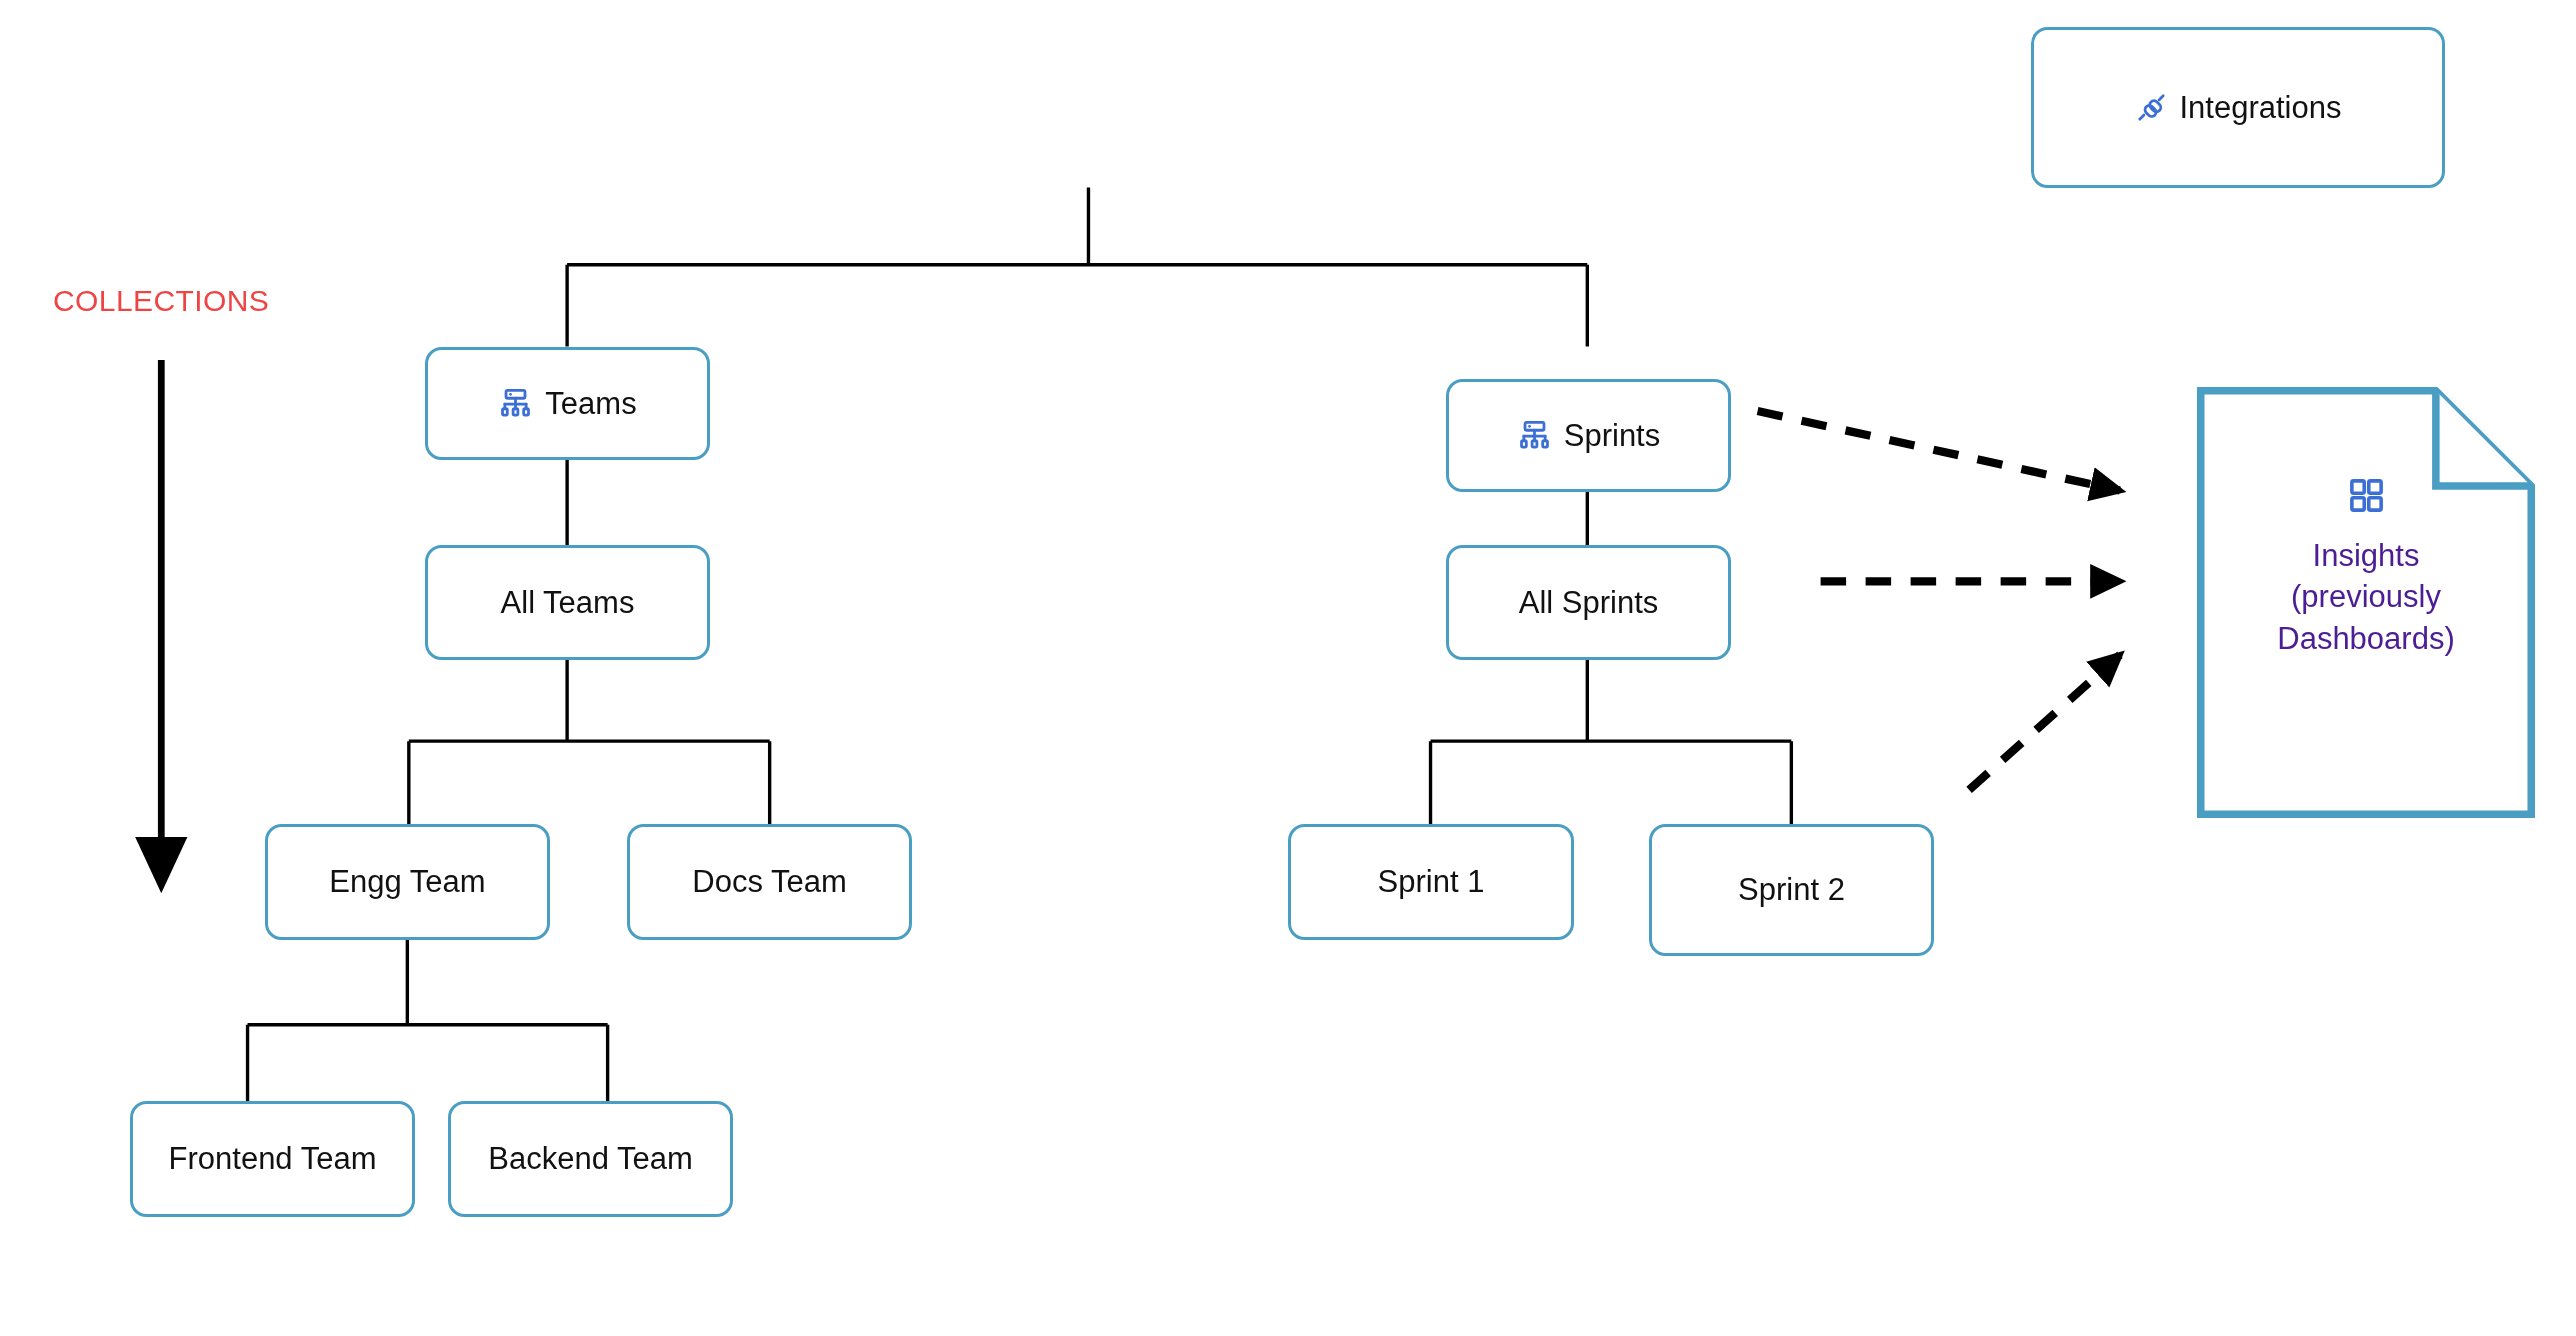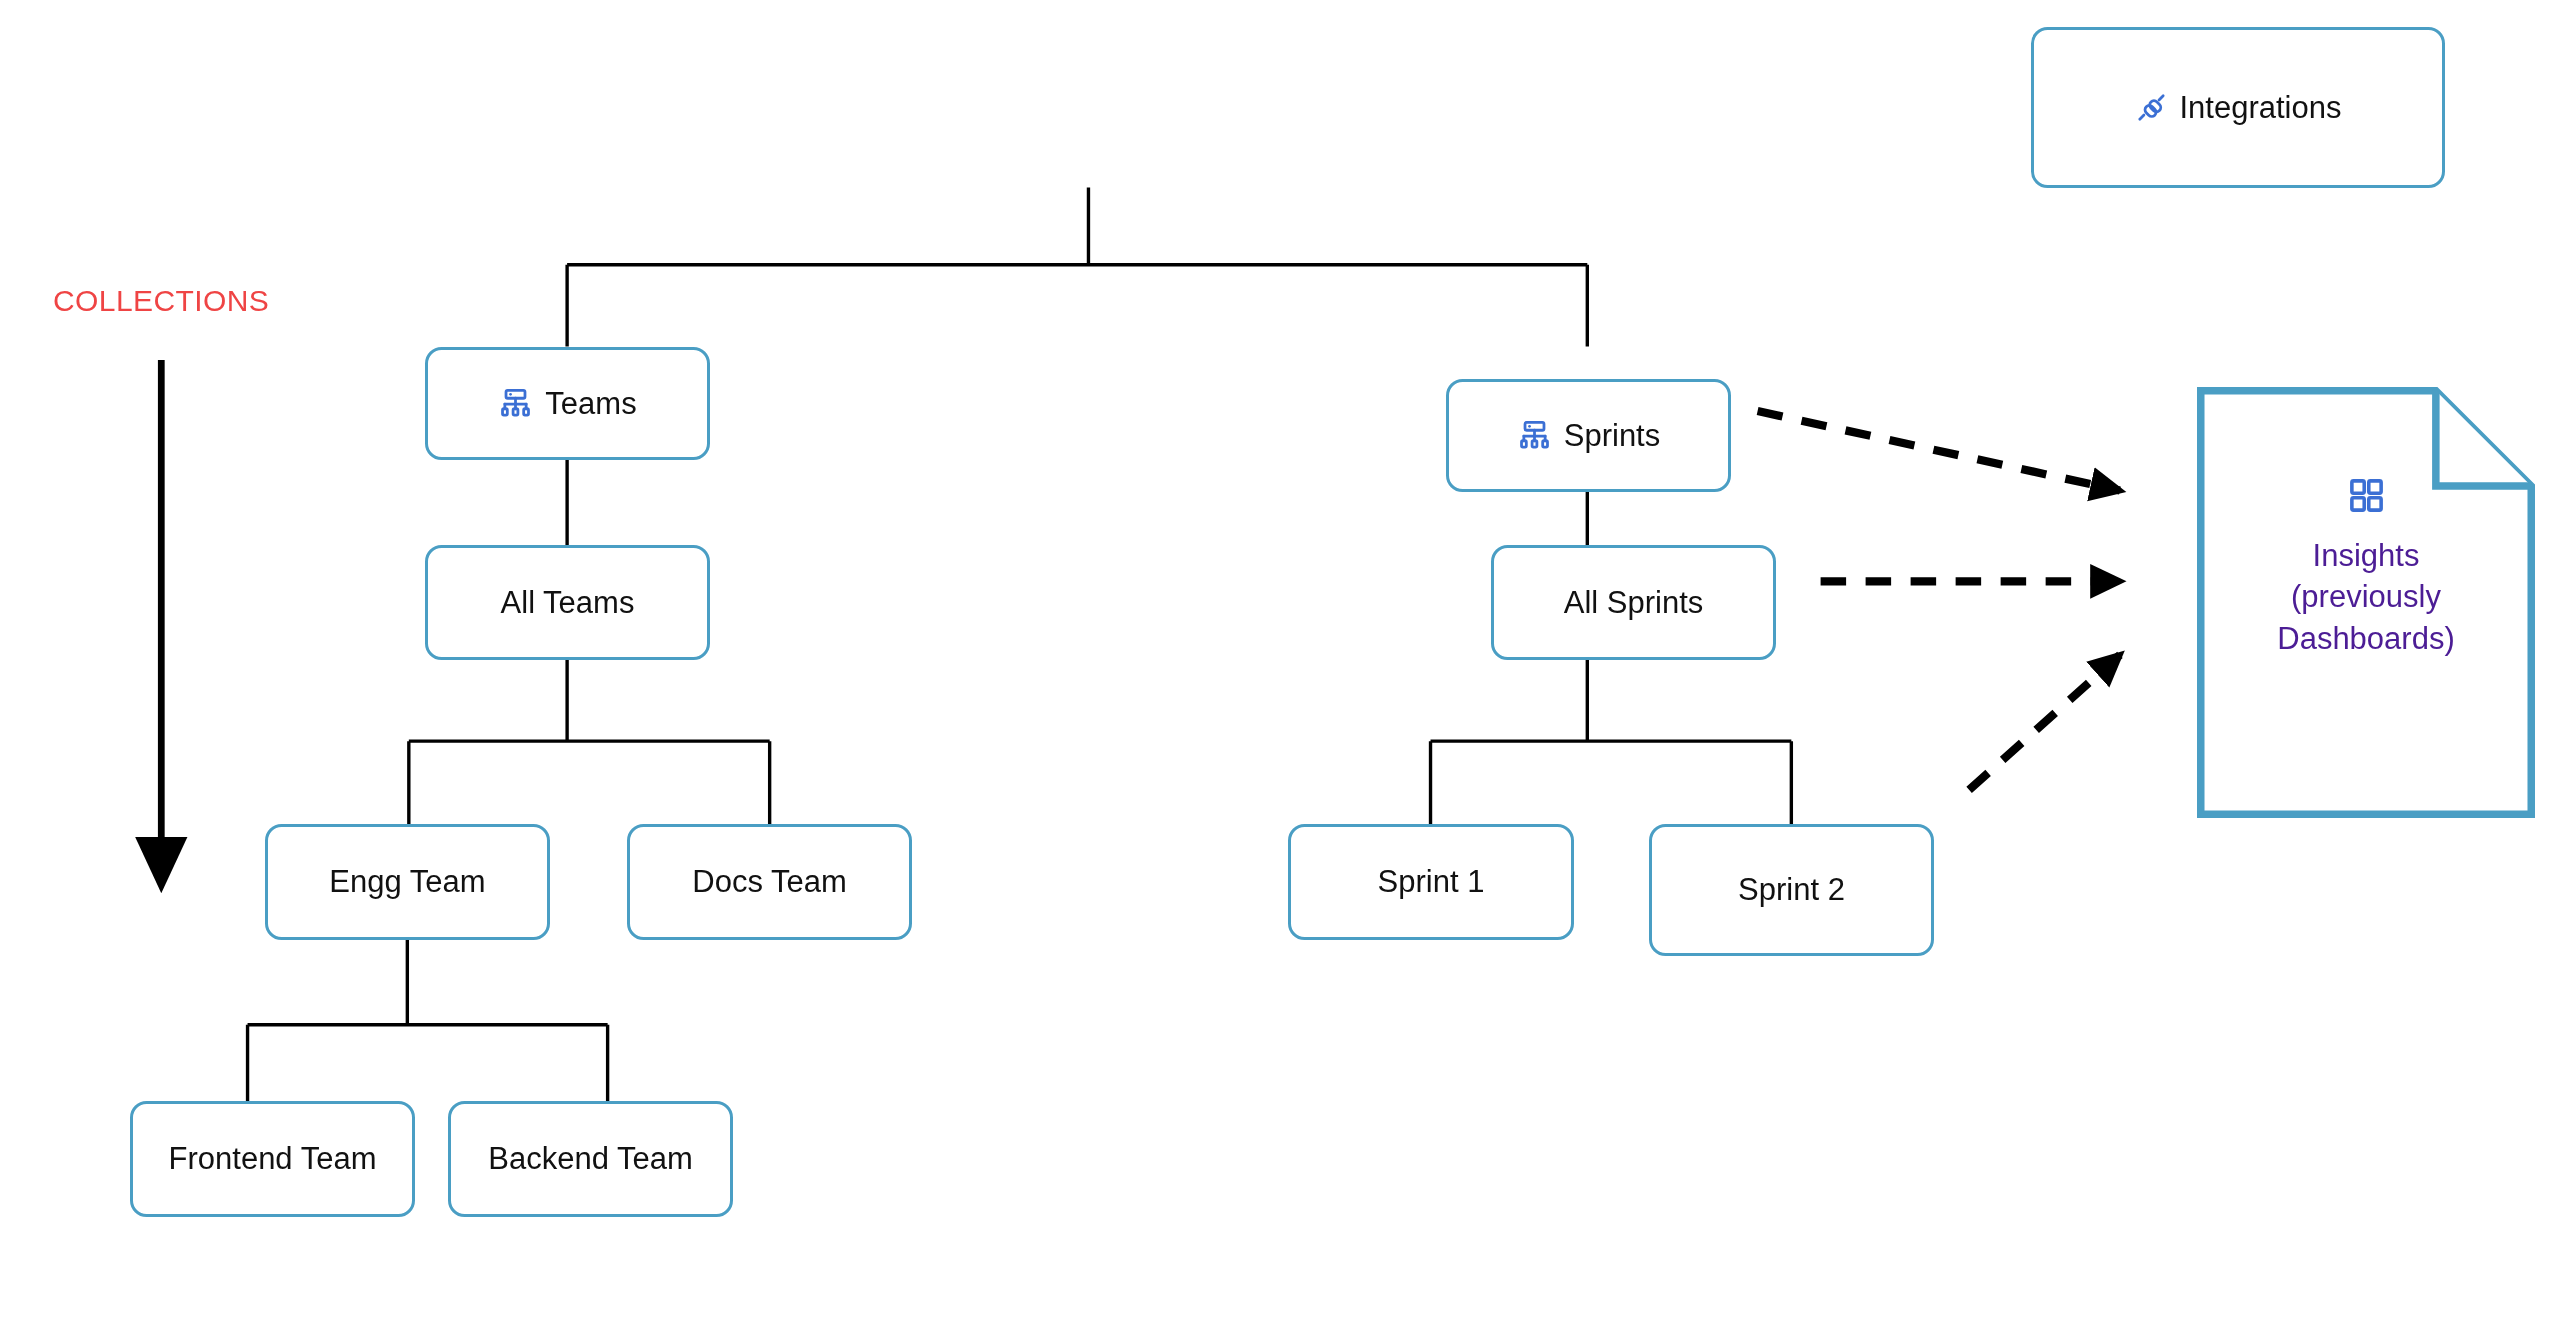--- a/index.html
+++ b/index.html
@@ -175,21 +175,21 @@
         <rect x="17.6" y="15.6" width="3.3" height="4.3" rx="0.9"></rect>
       </svg>
     </span>
     <span class="node-label">Sprints</span>
   </div>
 
   <div class="node" style="left:425px; top:545px; width:285px; height:115px;">
     <span class="node-label">All Teams</span>
   </div>
 
-  <div class="node" style="left:1446px; top:545px; width:285px; height:115px;margin-left:45px;">
+  <div class="node" style="left:1446px; top:545px; width:285px; height:115px;">
     <span class="node-label">All Sprints</span>
   </div>
 
   <div class="node" style="left:265px; top:824px; width:285px; height:116px;">
     <span class="node-label">Engg Team</span>
   </div>
 
   <div class="node" style="left:627px; top:824px; width:285px; height:116px;">
     <span class="node-label">Docs Team</span>
   </div>

